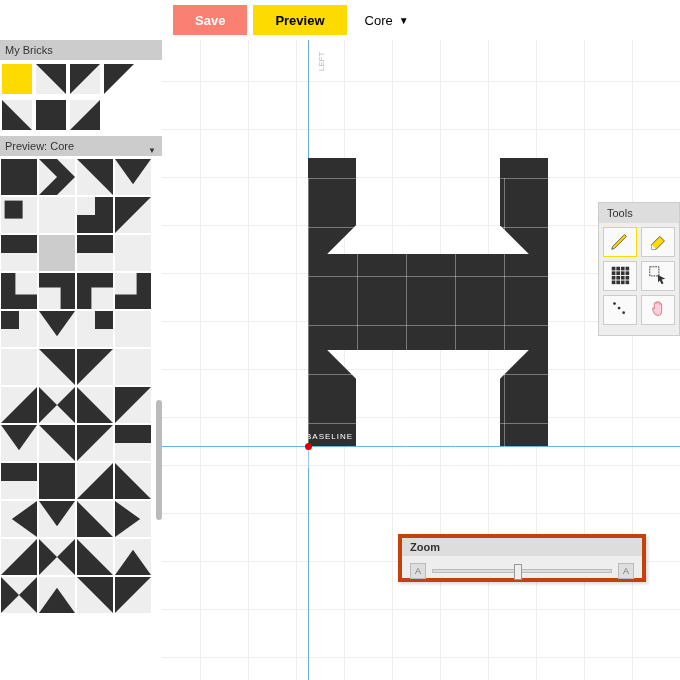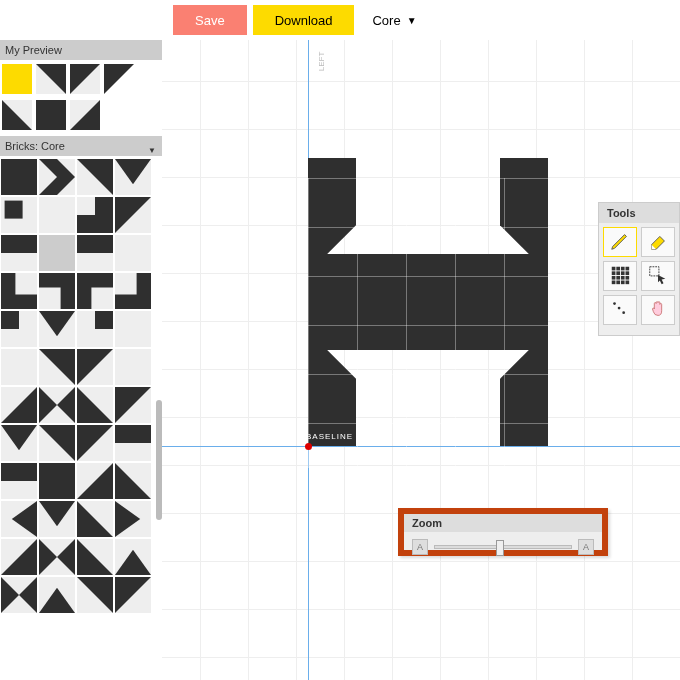--- a/index.html
+++ b/index.html
@@ -1,19 +1,19 @@
 <!DOCTYPE html>
 <html><head>
 <meta charset="utf-8">
 <style>
 html,body{margin:0;padding:0;width:680px;height:680px;overflow:hidden;font-family:Arial,Helvetica,sans-serif;font-size:12px;background:#fff}
 *{box-sizing:border-box}
 
 .topbar{position:absolute;top:0;left:0;right:0;height:40px;background:#fff;display:flex;align-items:stretch;padding-left:170px}
-.btn{display:flex;align-items:center;justify-content:center;padding:0 22px;font-size:13px;font-weight:normal;cursor:pointer;margin:5px 3px}
+.btn{display:flex;align-items:center;justify-content:center;padding:0 22px;font-size:13px;font-weight:bold;cursor:pointer;margin:5px 3px}
 .btn-pink{background:#fa8072;color:#fff}
 .btn-yellow{background:#fddb00;color:#000}
 .menu{display:flex;align-items:center;color:#000;font-size:13px;padding:0 15px;cursor:pointer}
 .menu .tri{margin-left:6px;font-size:10px}
 
 .sidebar{position:absolute;top:40px;left:0;width:162px;bottom:0;background:#fff;overflow:hidden}
 .panel-hdr{background:#ccc;height:20px;line-height:20px;padding-left:5px;font-size:11px;color:#333;position:relative}
 .panel-hdr .tri{position:absolute;right:6px;top:5px;font-size:8px;color:#333}
 .my-bricks{display:flex;flex-wrap:wrap;padding:2px 0;height:76px}
 .brickslot{width:30px;height:30px;margin:2px;position:relative;background:#eee}
@@ -41,49 +41,49 @@
 }
 .art{position:absolute;left:146px;top:138px}
 .cell{position:absolute;width:48px;height:48px}
 .cell svg{width:100%;height:100%;display:block}
 .vline{position:absolute;top:0;bottom:0;left:146px;width:1px;background:#6aaeeb}
 .hline{position:absolute;left:0;right:0;top:406px;height:1px;background:#6aaeeb}
 .reddot{position:absolute;left:143px;top:403px;width:7px;height:7px;border-radius:50%;background:#d00}
 .bl-label{position:absolute;left:144px;top:392px;font-size:8px;color:#fff;font-weight:normal;letter-spacing:1px}
 
 .tools{position:absolute;right:0;top:162px;width:82px;background:#eee;border:1px solid #ccc;padding-bottom:6px}
-.tools-hdr{height:20px;line-height:20px;padding-left:8px;font-size:11px;font-weight:bold;color:#333;background:#ddd}
+.tools-hdr{height:20px;line-height:20px;padding-left:8px;font-size:11px;font-weight:normal;color:#333;background:#ddd}
 .tools-body{display:flex;flex-wrap:wrap;padding:4px;gap:4px}
 .toolbtn{width:34px;height:30px;background:#fafafa;border:1px solid #ccc;display:flex;align-items:center;justify-content:center;cursor:pointer;position:relative}
 .toolbtn.active{border-color:#fddb00}
 .toolbtn svg{width:22px;height:22px}
 
-.zoom{position:absolute;left:236px;top:468px;width:210px;height:48px;background:#eee;border:6px solid #c2410c;box-shadow:2px 2px 3px rgba(0,0,0,.15)}
+.zoom{position:absolute;left:236px;top:494px;width:248px;height:48px;background:#eee;border:4px solid #c2410c;box-shadow:2px 2px 3px rgba(0,0,0,.15)}
 .zoom-hdr{height:18px;line-height:18px;padding-left:8px;font-size:11px;font-weight:bold;color:#333;background:#ddd}
 .zoom-body{display:flex;align-items:center;height:30px;padding:0 8px;gap:6px}
 .zbtn{width:16px;height:16px;background:#dedede;border:1px solid #bbb;display:flex;align-items:center;justify-content:center;font-size:9px;color:#777;cursor:pointer}
 .ztrack{flex:1;height:4px;background:#dcdcdc;border:1px solid #bbb;position:relative}
 .zthumb{position:absolute;top:-6px;width:8px;height:16px;background:#efefef;border:1px solid #999;cursor:pointer}
 
 .topmarker{position:absolute;left:150px;top:17px;font-size:8px;color:#bbb;transform:rotate(-90deg)}
 </style>
 </head>
 <body>
 
 <div class="topbar">
   <div class="btn btn-pink">Save</div>
-  <div class="btn btn-yellow">Download</div>
+  <div class="btn btn-yellow">Preview</div>
   <div class="menu">
     <span>Core</span>
     <span class="tri">▼</span>
   </div>
 </div>
 
 <div class="sidebar">
-  <div class="panel-hdr">My Preview</div>
+  <div class="panel-hdr">My Bricks</div>
   <div class="my-bricks" id="my-bricks">
       <div class="brickslot">
         <svg viewBox="0 0 10 10">
           <rect width="10" height="10" fill="#fddb00"></rect>
         </svg>
       </div>
       <div class="brickslot">
         <svg viewBox="0 0 10 10">
           <rect width="10" height="10" fill="#eee"></rect>
           <path d="M0 0 L10 0 L10 10 Z" fill="#2f2f2f"></path>
@@ -114,21 +114,21 @@
       </div>
       <div class="brickslot">
         <svg viewBox="0 0 10 10">
           <rect width="10" height="10" fill="#eee"></rect>
           <path d="M10 0 L10 10 L0 10 Z" fill="#2f2f2f"></path>
         </svg>
       </div>
     </div>
 
   <div class="panel-hdr">
-    <span>Bricks: Core</span>
+    <span>Preview: Core</span>
     <span class="tri">▼</span>
   </div>
   <div class="core">
     <div class="core-grid" id="core-grid">
         <div class="brickslot">
           <svg viewBox="0 0 10 10">
             <rect width="10" height="10" fill="#2f2f2f"></rect>
           </svg>
         </div>
         <div class="brickslot">

